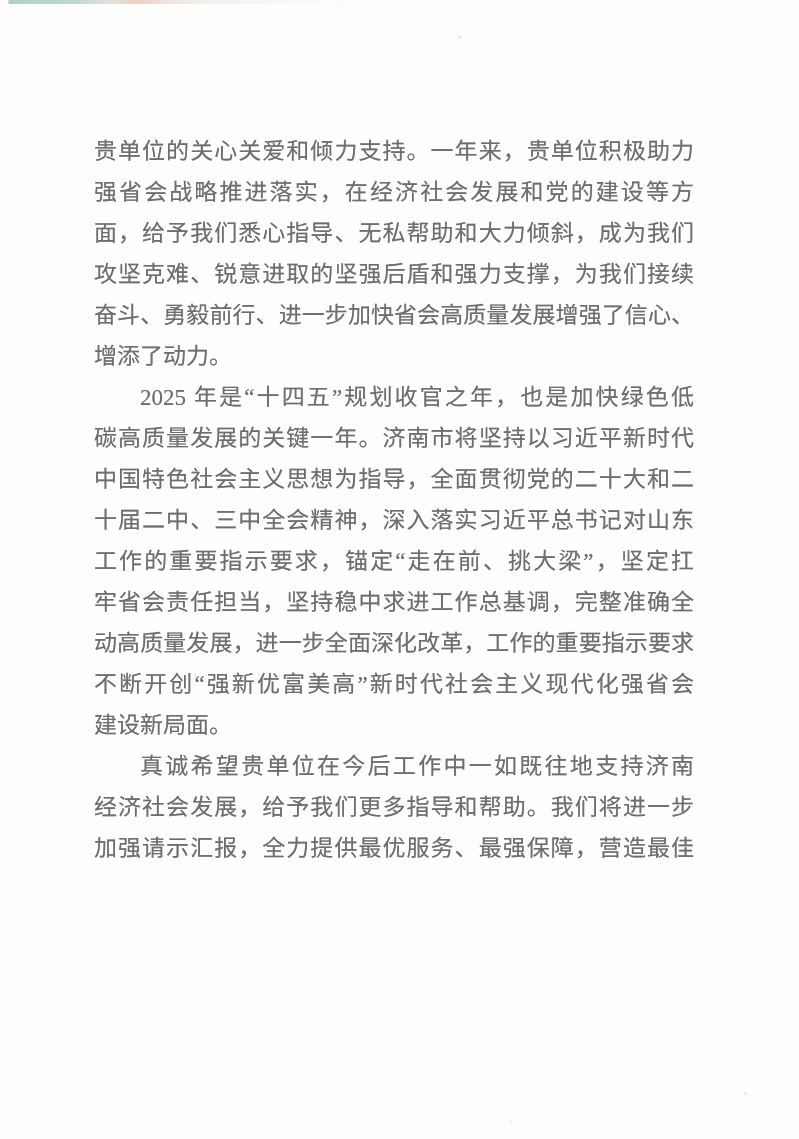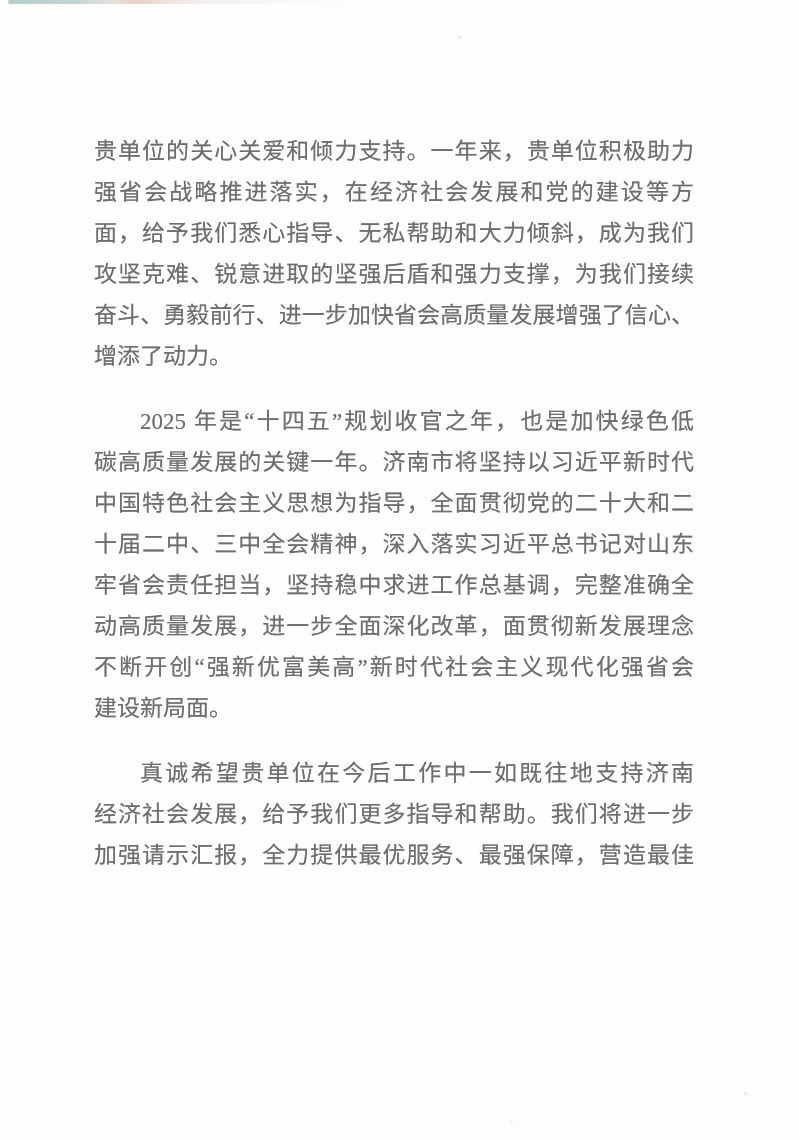--- a/index.html
+++ b/index.html
@@ -53,21 +53,21 @@
     text-shadow: 0 0 0.4px rgba(111,110,108,0.55);
     -webkit-font-smoothing: antialiased;
   }
   .line {
     height: 41px;
     line-height: 41px;
     text-align: justify;
     text-align-last: justify;
     overflow: hidden;
   }
-  .line.indent { text-indent: 2em; margin-top: 24px; }
+  .line.indent { text-indent: 2em; }
   .line.end {
     text-align: center;
     text-align-last: left;
   }
 </style>
 </head>
 <body>
 
 <div class="page">
   <div class="scan-strip"></div>
@@ -79,21 +79,22 @@
       <div class="line">贵单位的关心关爱和倾力支持。一年来，贵单位积极助力</div>
       <div class="line">强省会战略推进落实，在经济社会发展和党的建设等方</div>
       <div class="line">面，给予我们悉心指导、无私帮助和大力倾斜，成为我们</div>
       <div class="line">攻坚克难、锐意进取的坚强后盾和强力支撑，为我们接续</div>
       <div class="line">奋斗、勇毅前行、进一步加快省会高质量发展增强了信心、</div>
       <div class="line end">增添了动力。</div>
       <div class="line indent">2025 年是“十四五”规划收官之年，也是加快绿色低</div>
       <div class="line">碳高质量发展的关键一年。济南市将坚持以习近平新时代</div>
       <div class="line">中国特色社会主义思想为指导，全面贯彻党的二十大和二</div>
       <div class="line">十届二中、三中全会精神，深入落实习近平总书记对山东</div>
+      <div class="line">工作的重要指示要求，锚定“走在前、挑大梁”，坚定扛</div>
       <div class="line">牢省会责任担当，坚持稳中求进工作总基调，完整准确全</div>
-      <div class="line">动高质量发展，进一步全面深化改革，面贯彻新发展理念</div>
+      <div class="line">动高质量发展，进一步全面深化改革，工作的重要指示要求</div>
       <div class="line">不断开创“强新优富美高”新时代社会主义现代化强省会</div>
       <div class="line end">建设新局面。</div>
       <div class="line indent">真诚希望贵单位在今后工作中一如既往地支持济南</div>
       <div class="line">经济社会发展，给予我们更多指导和帮助。我们将进一步</div>
       <div class="line">加强请示汇报，全力提供最优服务、最强保障，营造最佳</div>
     </div>
 </div>
 
 </body></html>

